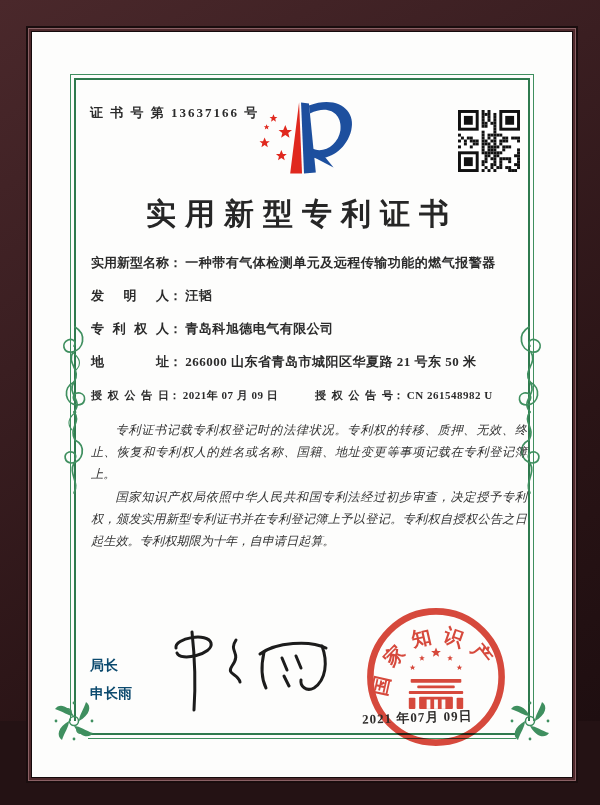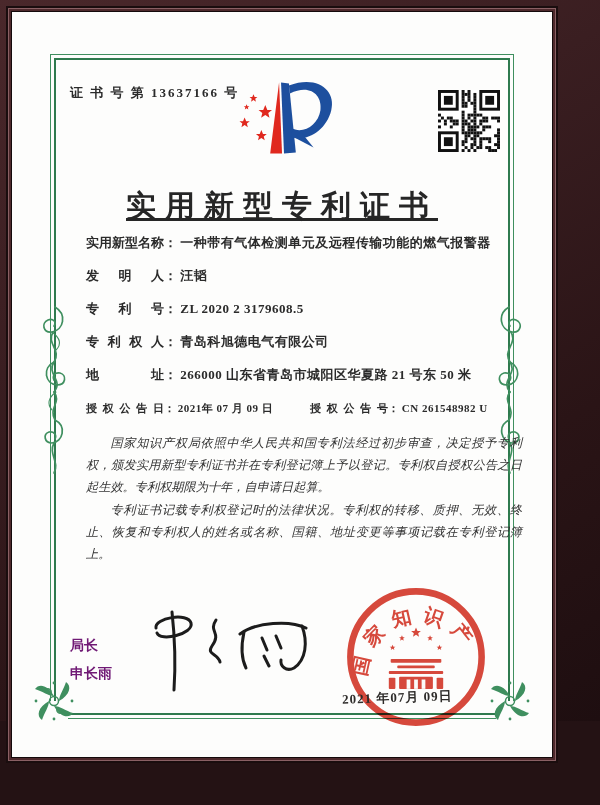--- a/index.html
+++ b/index.html
@@ -1,49 +1,49 @@
 <!DOCTYPE html>
 <html><head>
 <meta charset="utf-8">
 <style>
   html,body{margin:0;padding:0;}
   body{width:600px;height:805px;font-family:"Liberation Serif","DejaVu Serif",serif;background:#241214;}
-  .frame{position:relative;width:600px;height:721px;box-sizing:border-box;padding:12px;
+  .frame{position:relative;width:600px;height:721px;box-sizing:border-box;padding:32px;
          background:linear-gradient(150deg,#4a282b 0%,#3a1e21 35%,#2a1416 70%,#1e0e10 100%);}
   .paper{position:relative;width:540px;height:745px;background:#fdfdfc;
          box-shadow:0 0 0 1px #140a0b,0 0 0 3px #4e292c,0 0 0 4px #8a6064,0 0 0 6px #1a0d0e;}
   
   .gborder{position:absolute;left:38px;right:38px;top:42px;bottom:38px;border:1px solid #3f8f5f;}
   .gborder::before{content:"";position:absolute;left:3px;right:3px;top:3px;bottom:3px;border:2px solid #2f7a4e;}
   .corner-mask{position:absolute;width:40px;height:40px;background:#fdfdfc;z-index:2;}
   .mask-bl{left:16px;bottom:16px;}
   .mask-br{right:16px;bottom:16px;}
   .ornament{position:absolute;z-index:3;}
   .ros-bl{left:18px;bottom:32px;width:48px;height:48px;}
   .ros-br{right:18px;bottom:32px;width:48px;height:48px;}
   .flourish{position:absolute;z-index:3;top:292px;width:36px;height:172px;}
   .fl-left{left:24px;}
   .fl-right{right:24px;transform:scaleX(-1);}
   
   .cert-no{position:absolute;left:58px;top:72px;font-size:13px;font-weight:600;letter-spacing:2px;color:#2b2b2b;z-index:4;}
   .logo{position:absolute;left:208px;top:62px;width:128px;height:90px;z-index:4;}
   .qr{position:absolute;left:426px;top:78px;width:62px;height:62px;z-index:4;background:#fff;}
-  .title{position:absolute;left:0;right:0;top:174px;text-align:center;font-size:30px;font-weight:700;
-         letter-spacing:9px;color:#262626;z-index:4;text-decoration:underline;}
-  .content{position:absolute;left:74px;top:222px;width:436px;z-index:4;color:#2b2b2b;}
+  .title{position:absolute;left:0;right:0;top:162px;text-align:center;font-size:30px;font-weight:700;
+         letter-spacing:9px;color:#262626;z-index:4;}
+  .content{position:absolute;left:59px;top:222px;width:436px;z-index:4;color:#2b2b2b;}
   .field-row{margin-bottom:15px;font-size:13px;font-weight:700;line-height:18px;white-space:nowrap;}
   .field-label{display:inline-block;width:78px;text-align:justify;text-align-last:justify;vertical-align:top;}
   .field-value{letter-spacing:.5px;}
   .grant-row{display:flex;}
   .grant-pair{white-space:nowrap;font-size:11px;font-weight:700;}
   .grant-pair.first{width:224px;}
   .paras{margin-top:14px;}
   .paras p{margin:0;font-size:12.2px;font-style:italic;font-weight:500;line-height:1.82;
            text-align:justify;text-indent:2em;color:#333;}
-  .signoff{position:absolute;left:58px;top:620px;z-index:4;font-size:14px;font-weight:700;color:#701a75;line-height:2;}
+  .signoff{position:absolute;left:58px;top:620px;z-index:4;font-size:14px;font-weight:700;color:#0c4a6e;line-height:2;}
   .signature{position:absolute;left:128px;top:592px;width:190px;height:96px;z-index:5;}
   .seal{position:absolute;left:329px;top:570px;width:150px;height:150px;z-index:5;mix-blend-mode:multiply;opacity:.92;}
   .seal-date{position:absolute;left:330px;top:676px;width:160px;z-index:6;font-size:13px;font-weight:700;
              letter-spacing:1px;color:#2e2c2a;transform:rotate(-2deg);}
 </style>
 </head>
 <body>
 
 <div class="frame">
   <div class="paper">
@@ -270,44 +270,40 @@
     <div class="content">
       <div class="field-row">
         <span class="field-label">实用新型名称</span><span>：</span>
         <span class="field-value">一种带有气体检测单元及远程传输功能的燃气报警器</span>
       </div>
       <div class="field-row">
         <span class="field-label">发明人</span><span>：</span>
         <span class="field-value">汪韬</span>
       </div>
       <div class="field-row">
-        <span class="field-label">专利号</span><span>：</span>
-        <span class="field-value">ZL 2020 2 3179608.5</span>
-      </div>
-      <div class="field-row">
         <span class="field-label">专利权人</span><span>：</span>
         <span class="field-value">青岛科旭德电气有限公司</span>
       </div>
       <div class="field-row">
         <span class="field-label">地址</span><span>：</span>
         <span class="field-value">266000 山东省青岛市城阳区华夏路 21 号东 50 米</span>
       </div>
       <div class="field-row grant-row">
         <span class="grant-pair first">
           <span class="field-label">授权公告日</span><span>：</span>
           <span class="field-value">2021年 07 月 09 日</span>
         </span>
         <span class="grant-pair">
           <span class="field-label">授权公告号</span><span>：</span>
           <span class="field-value">CN 261548982 U</span>
         </span>
       </div>
       <div class="paras">
+        <p>专利证书记载专利权登记时的法律状况。专利权的转移、质押、无效、终止、恢复和专利权人的姓名或名称、国籍、地址变更等事项记载在专利登记簿上。</p>
         <p>国家知识产权局依照中华人民共和国专利法经过初步审查，决定授予专利权，颁发实用新型专利证书并在专利登记簿上予以登记。专利权自授权公告之日起生效。专利权期限为十年，自申请日起算。</p>
-        <p>专利证书记载专利权登记时的法律状况。专利权的转移、质押、无效、终止、恢复和专利权人的姓名或名称、国籍、地址变更等事项记载在专利登记簿上。</p>
       </div>
     </div>
 
     <div class="signoff">
       <div>局长</div>
       <div>申长雨</div>
     </div>
 
     <svg class="signature" viewBox="0 0 190 96">
       <g fill="none" stroke="#1c1c1c" stroke-width="3" stroke-linecap="round" stroke-linejoin="round">

